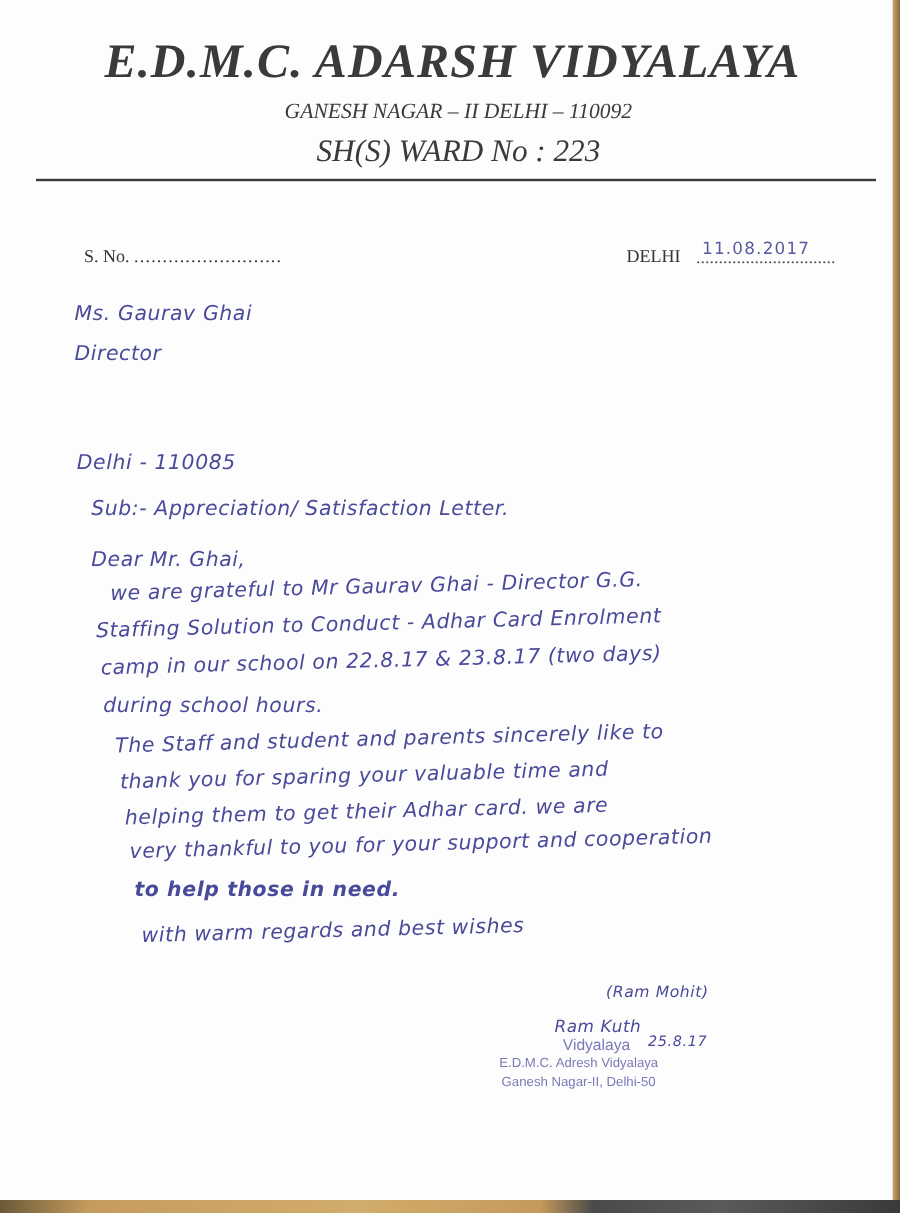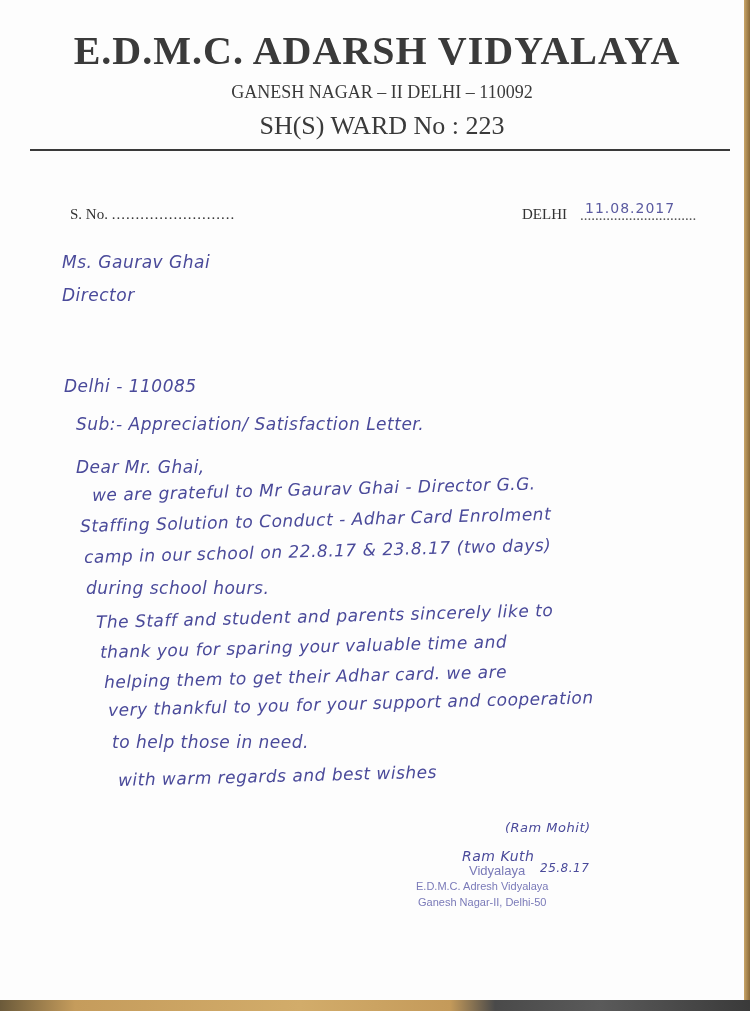--- a/index.html
+++ b/index.html
@@ -13,21 +13,21 @@
       background: #fdfdfd;
     }
     .edge-right {
       position: absolute; left: 744px; top: 0; width: 6px; height: 1011px;
       background: linear-gradient(90deg, #c9a569, #8a6a3a);
     }
     .edge-bottom {
       position: absolute; left: 0; top: 1000px; width: 750px; height: 11px;
       background: linear-gradient(90deg, #6b5a3a 0%, #c59c5c 10%, #d2ac6a 40%, #c49a5a 60%, #4a4a4a 66%, #5a5a5a 80%, #3a3a3a 100%);
     }
-    .header { position: absolute; left: 0; top: 28px; width: 744px; text-align: center; color: #3a3a3a; }
+    .header { position: absolute; left: 0; top: 28px; width: 744px; text-align: center; color: #3a3a3a; font-style: italic; }
     .school-name { font-size: 40px; font-weight: bold; letter-spacing: 1px; line-height: 46px; margin-left: 10px; }
     .address { font-size: 18px; line-height: 32px; margin-top: 2px; margin-left: 20px; }
     .ward { font-size: 26px; line-height: 32px; margin-top: 2px; margin-left: 20px; }
     .rule { position: absolute; left: 30px; top: 149px; width: 700px; height: 2px; background: #3a3a3a; }
 
     .sno { position: absolute; left: 70px; top: 206px; font-size: 15px; color: #333; }
     .sno .dots, .date .dots { letter-spacing: 1px; }
     .date { position: absolute; left: 522px; top: 206px; font-size: 15px; color: #333; }
     .date-val {
       position: absolute; left: 585px; top: 200px; font-size: 14px; color: #5a5aa0;
@@ -72,21 +72,21 @@
   <div class="hw" style="left:76px;top:457px;">Dear Mr. Ghai,</div>
 
   <div class="hw" style="left:92px;top:485px;transform:rotate(-1.5deg);transform-origin:left;">we are grateful to Mr Gaurav Ghai - Director G.G.</div>
   <div class="hw" style="left:80px;top:516px;transform:rotate(-1.5deg);transform-origin:left;">Staffing Solution to Conduct - Adhar Card Enrolment</div>
   <div class="hw" style="left:84px;top:547px;transform:rotate(-1.5deg);transform-origin:left;">camp in our school on 22.8.17 &amp; 23.8.17 (two days)</div>
   <div class="hw" style="left:86px;top:578px;">during school hours.</div>
   <div class="hw" style="left:96px;top:612px;transform:rotate(-1.5deg);transform-origin:left;">The Staff and student and parents sincerely like to</div>
   <div class="hw" style="left:100px;top:642px;transform:rotate(-1.5deg);transform-origin:left;">thank you for sparing your valuable time and</div>
   <div class="hw" style="left:104px;top:672px;transform:rotate(-1.5deg);transform-origin:left;">helping them to get their Adhar card. we are</div>
   <div class="hw" style="left:108px;top:700px;transform:rotate(-1.5deg);transform-origin:left;">very thankful to you for your support and cooperation</div>
-  <div class="hw" style="left:112px;top:732px;">to help those in need.</div>
+  <div class="hw" style="left:112px;top:732px;font-weight:bold;">to help those in need.</div>
   <div class="hw" style="left:118px;top:770px;transform:rotate(-1.5deg);transform-origin:left;">with warm regards and best wishes</div>
 
   <div class="hw" style="left:505px;top:820px;font-size:13px;">(Ram Mohit)</div>
   <div class="hw" style="left:462px;top:828px;font-size:14px;margin-top:20px;">Ram Kuth</div>
   <div class="stamp" style="left:469px;top:863px;font-size:13px;">Vidyalaya</div>
   <div class="hw" style="left:540px;top:861px;font-size:12px;">25.8.17</div>
   <div class="stamp" style="left:416px;top:880px;">E.D.M.C. Adresh Vidyalaya</div>
   <div class="stamp" style="left:418px;top:896px;">Ganesh Nagar-II, Delhi-50</div>
 </div>
 <div class="edge-right"></div>

